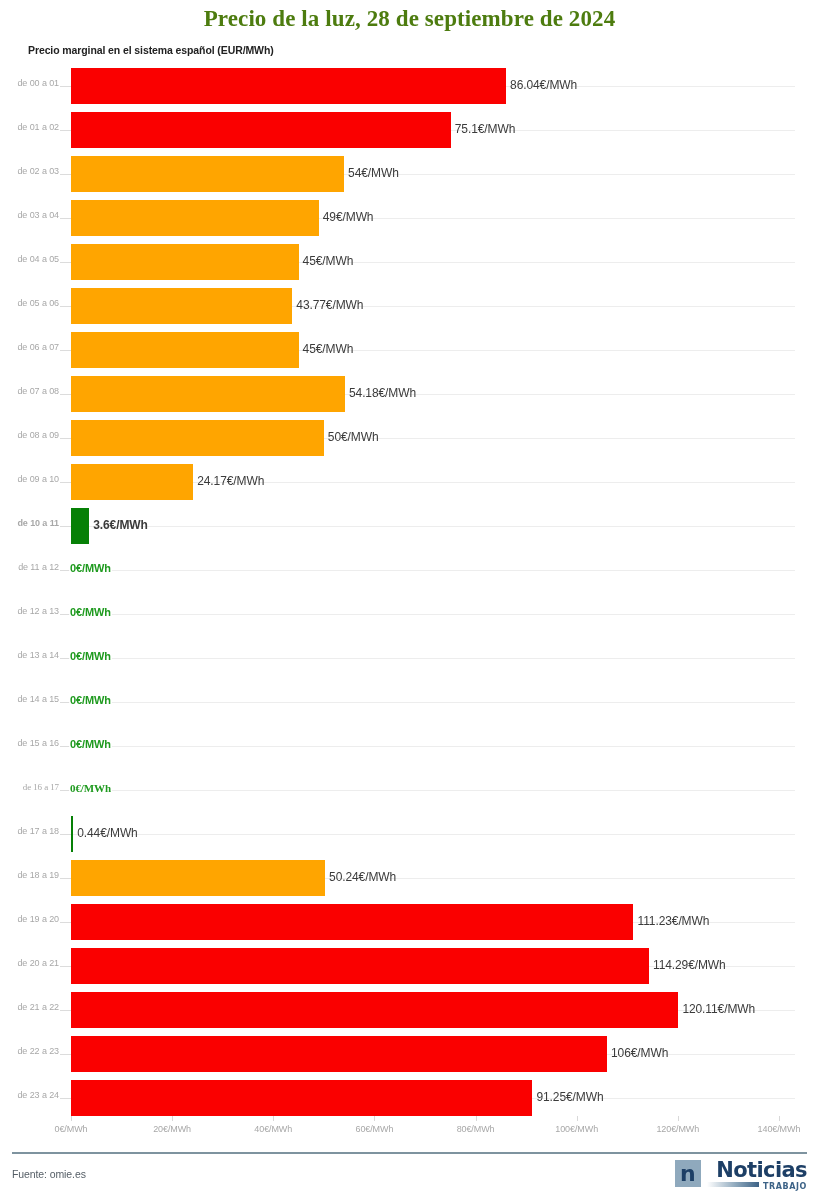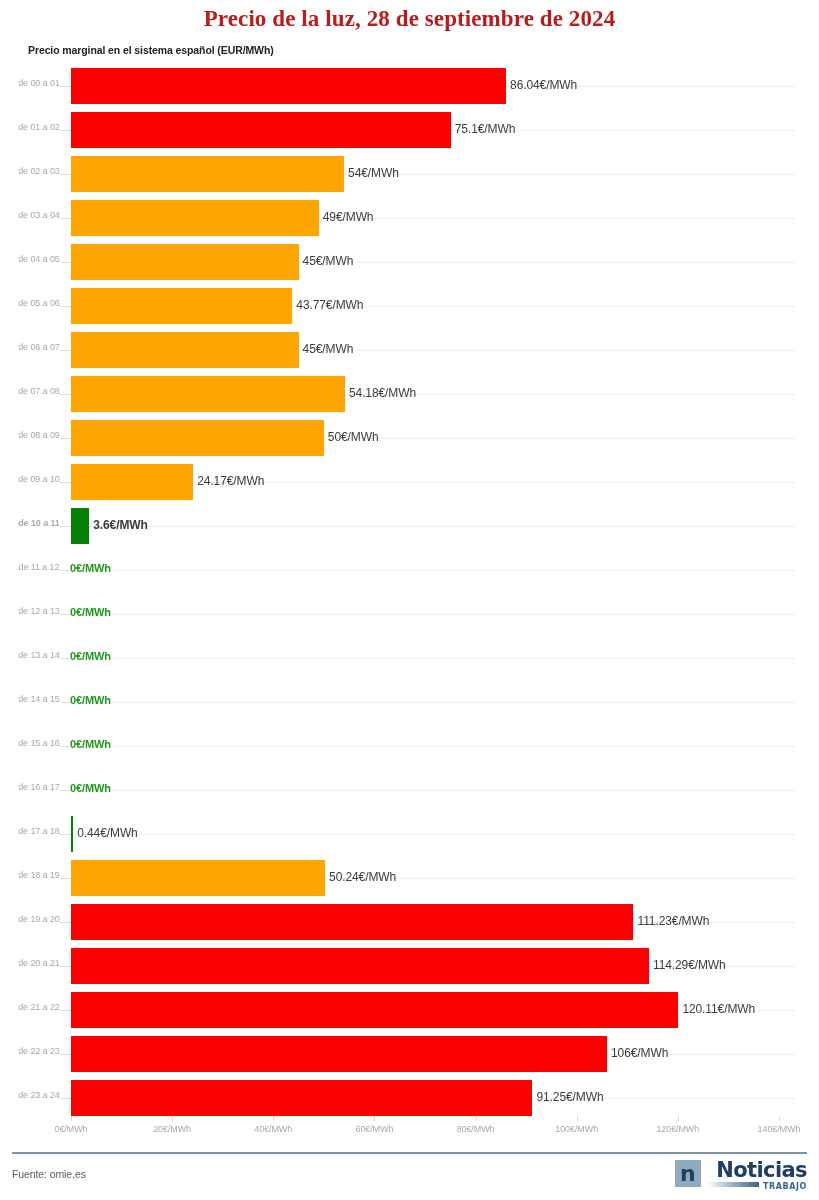--- a/index.html
+++ b/index.html
@@ -17,21 +17,21 @@
   }
 
   
   .chart-title {
     position: absolute;
     top: 6px; left: 0; width: 819px;
     text-align: center;
     font-family: "Liberation Serif", serif;
     font-size: 23px;
     font-weight: bold;
-    color: #b91c1c;
+    color: #4d7c0f;
     letter-spacing: 0.1px;
   }
   .chart-subtitle {
     position: absolute;
     top: 44px; left: 28px;
     font-size: 10.5px;
     font-weight: bold;
     color: #222222;
     letter-spacing: -0.1px;
   }
@@ -59,23 +59,23 @@
   .tick-stub {
     position: absolute;
     left: 60px;
     top: 21.5px;
     width: 11px;
     height: 1px;
     background: #dcdcdc;
   }
   .cat-label {
     position: absolute;
-    left: 11px; width: 56px;
+    left: 3px; width: 56px;
     top: 14px;
-    text-align: center;
+    text-align: right;
     font-size: 9px;
     color: #a8a8a8;
     letter-spacing: -0.1px;
     white-space: nowrap;
   }
   .bar {
     position: absolute;
     left: 71px;
     top: 4px;
     height: 36px;
@@ -306,21 +306,21 @@
         <div class="tick-stub"></div>
         <div class="cat-label">de 14 a 15</div>
         <div class="val-label zero" style="left: 70px;">0€/MWh</div>
       </div>
       <div class="row" style="top: 660px;">
         <div class="gridline"></div>
         <div class="tick-stub"></div>
         <div class="cat-label">de 15 a 16</div>
         <div class="val-label zero" style="left: 70px;">0€/MWh</div>
       </div>
-      <div class="row" style="top: 704px;">
+      <div class="row" style="top: 704px; font-family: Liberation Serif, serif;">
         <div class="gridline"></div>
         <div class="tick-stub"></div>
         <div class="cat-label">de 16 a 17</div>
         <div class="val-label zero" style="left: 70px;">0€/MWh</div>
       </div>
       <div class="row" style="top: 748px;">
         <div class="gridline"></div>
         <div class="tick-stub"></div>
         <div class="cat-label">de 17 a 18</div>
         <div class="bar green" style="width: 2.22508px;"></div>

